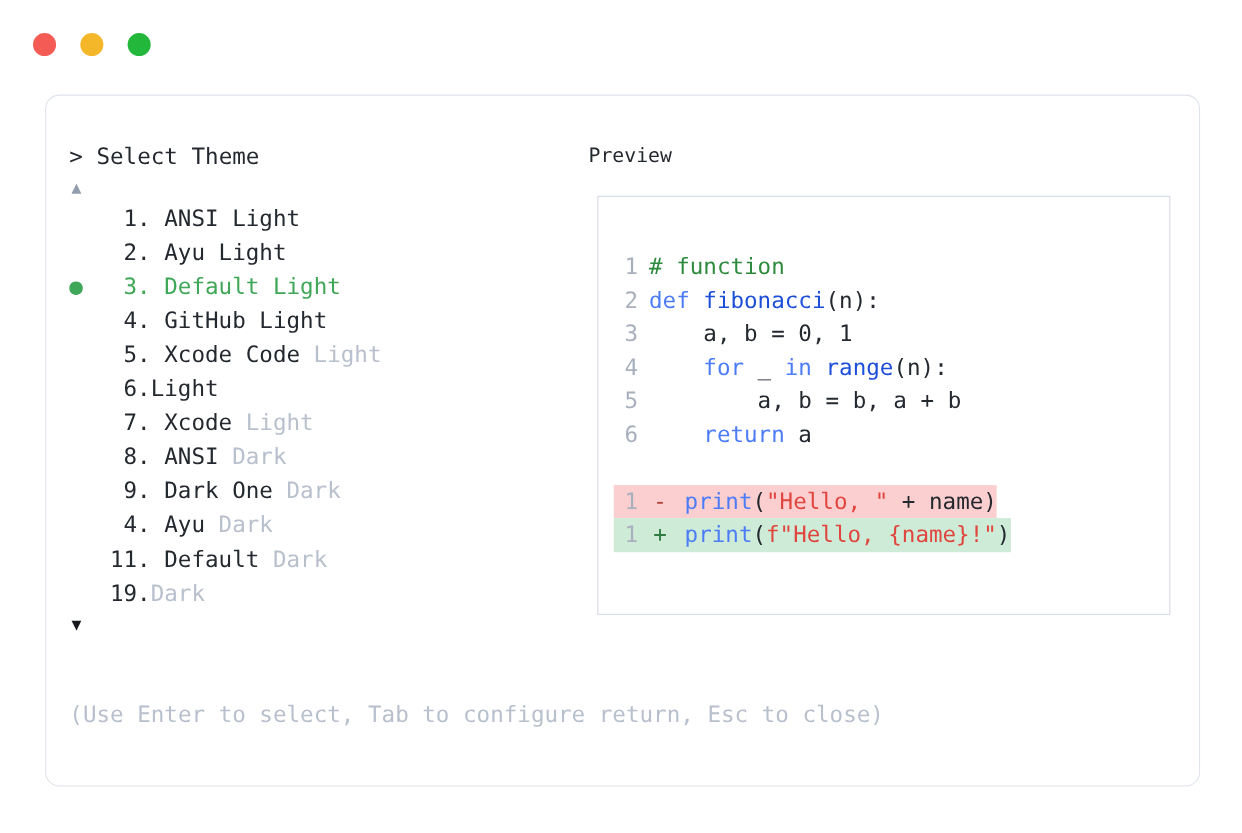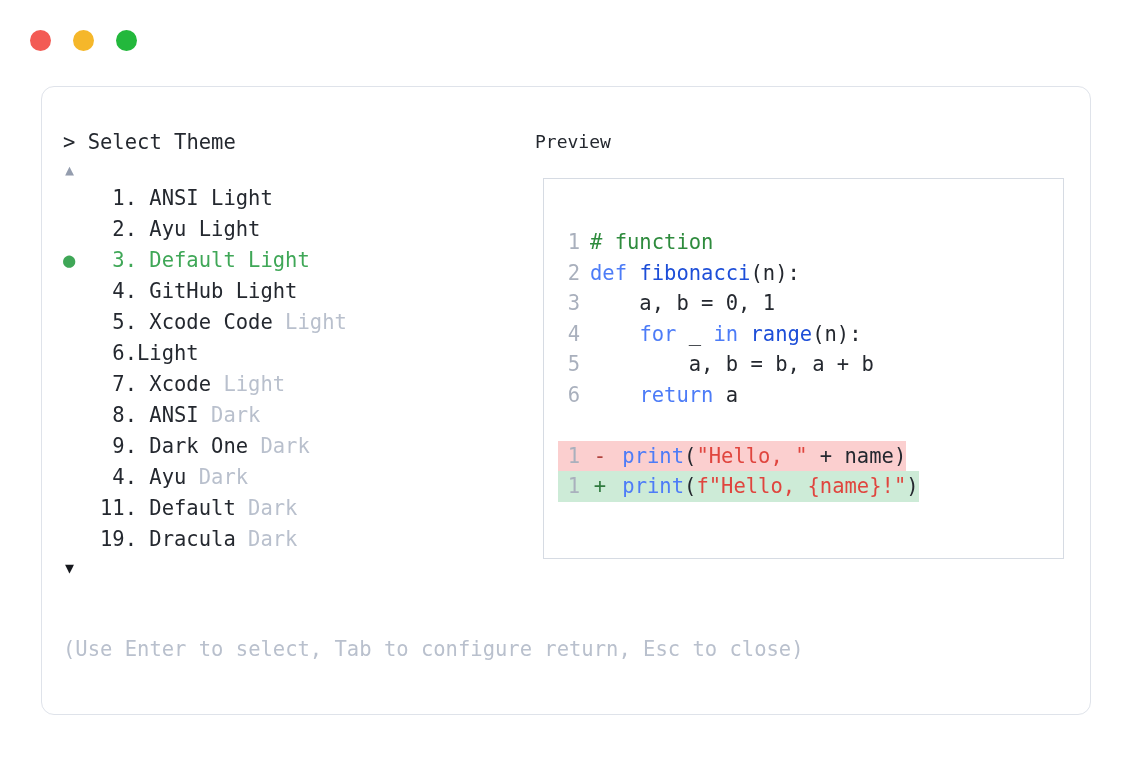--- a/index.html
+++ b/index.html
@@ -189,21 +189,21 @@
             <li class="theme-row"><span class="bullet-cell empty">&nbsp;</span><span class="idx-cell">2.</span><span class="name-cell"> Ayu </span><span class="suffix">Light</span></li>
             <li class="theme-row row-sel"><span class="bullet-cell">●</span><span class="idx-cell">3.</span><span class="name-cell"> Default </span><span class="suffix">Light</span></li>
             <li class="theme-row"><span class="bullet-cell empty">&nbsp;</span><span class="idx-cell">4.</span><span class="name-cell"> GitHub </span><span class="suffix">Light</span></li>
             <li class="theme-row"><span class="bullet-cell empty">&nbsp;</span><span class="idx-cell">5.</span><span class="name-cell"> Xcode Code </span><span class="suffix dim">Light</span></li>
             <li class="theme-row"><span class="bullet-cell empty">&nbsp;</span><span class="idx-cell">6.</span><span class="suffix">Light</span></li>
             <li class="theme-row"><span class="bullet-cell empty">&nbsp;</span><span class="idx-cell">7.</span><span class="name-cell"> Xcode </span><span class="suffix dim">Light</span></li>
             <li class="theme-row"><span class="bullet-cell empty">&nbsp;</span><span class="idx-cell">8.</span><span class="name-cell"> ANSI </span><span class="suffix dim">Dark</span></li>
             <li class="theme-row"><span class="bullet-cell empty">&nbsp;</span><span class="idx-cell">9.</span><span class="name-cell"> Dark One </span><span class="suffix dim">Dark</span></li>
             <li class="theme-row"><span class="bullet-cell empty">&nbsp;</span><span class="idx-cell">4.</span><span class="name-cell"> Ayu </span><span class="suffix dim">Dark</span></li>
             <li class="theme-row"><span class="bullet-cell empty">&nbsp;</span><span class="idx-cell">11.</span><span class="name-cell"> Default </span><span class="suffix dim">Dark</span></li>
-            <li class="theme-row"><span class="bullet-cell empty">&nbsp;</span><span class="idx-cell">19.</span><span class="name-cell"> Dracula </span><span class="suffix dim">Dark</span></li>
+            <li class="theme-row"><span class="bullet-cell empty">&nbsp;</span><span class="idx-cell">19.</span><span class="suffix dim">Dark</span></li>
           </ul>
 
         <div class="scroll-arrow down">▼</div>
       </div>
 
       <div class="right-pane">
         <div class="preview-label">Preview</div>
       </div>
 
       <div class="preview-box">

